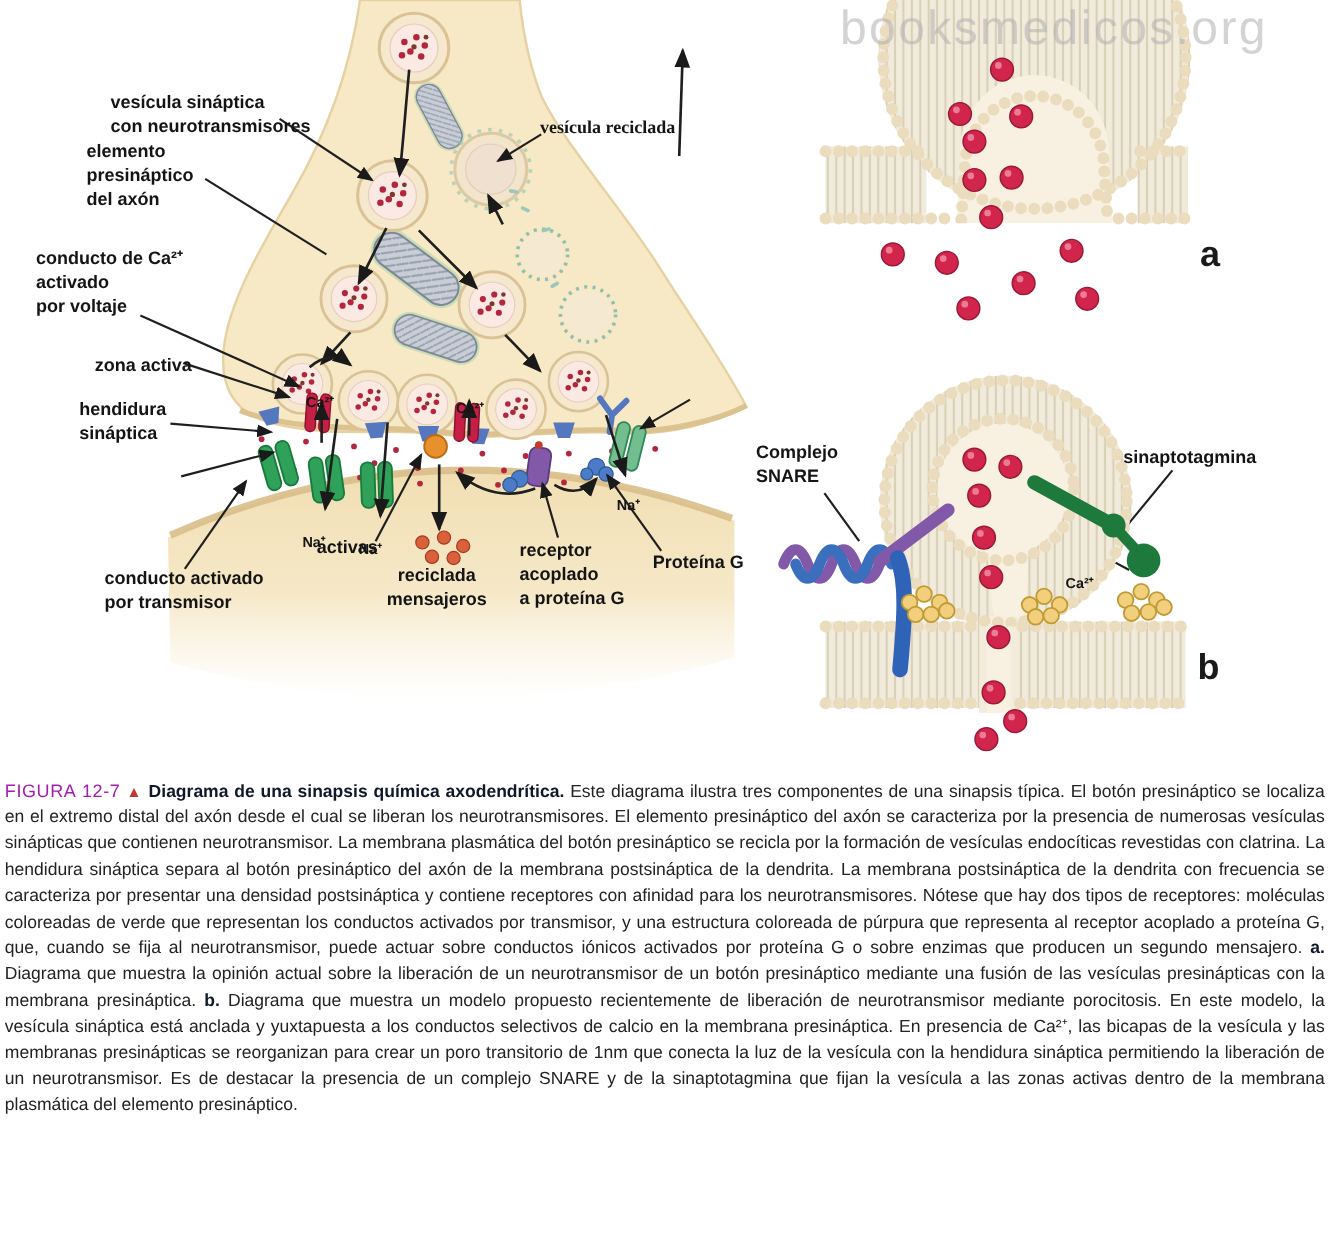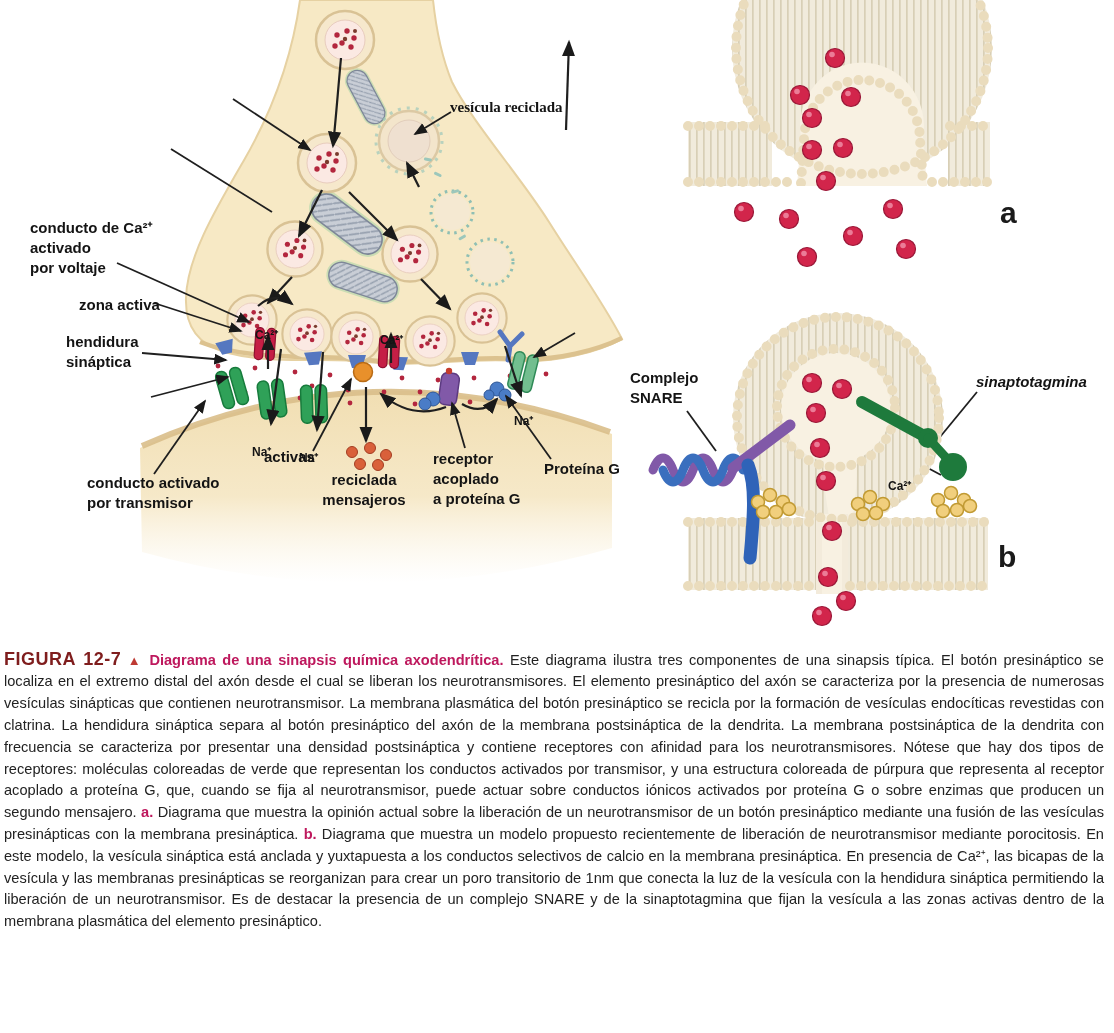--- a/index.html
+++ b/index.html
@@ -9,23 +9,23 @@
              color:rgba(175,175,175,.55);z-index:30;pointer-events:none;}
   .art{position:absolute;left:0;top:0;z-index:1;}
   .lbl{position:absolute;z-index:20;font-size:15px;font-weight:700;color:#141414;
        line-height:1.32;white-space:pre-line;}
   .lbl.center{text-align:center;}
   .ion{font-size:12px;margin-top:24px;}
   .panel-letter{position:absolute;z-index:20;font-size:30px;font-weight:700;color:#1a1a1a;}
   .caption{position:absolute;left:0;top:634px;width:1114px;box-sizing:border-box;
            padding:0 10px 0 4px;z-index:10;font-size:14.6px;line-height:21.8px;
            color:#222;text-align:justify;}
-  .caption .figlabel{color:#7f1d1d;font-weight:700;font-size:18px;letter-spacing:.5px;}
+  .caption .figlabel{color:#a21caf;font-weight:400;font-size:15px;letter-spacing:.5px;}
   .caption .tri{color:#BE3A33;font-size:13px;}
-  .caption strong{font-weight:700;color:#be185d;}
+  .caption strong{font-weight:700;color:#0f172a;}
 </style>
 </head>
 <body>
 
 <div class="stage">
 
   <svg class="art" width="1114" height="632" viewBox="0 0 1114 632">
     <defs>
       <marker id="ah" markerWidth="9" markerHeight="8" refX="6.5" refY="3" orient="auto">
         <path d="M0,0 L7.5,3 L0,6 Z" fill="#1a1a1a"></path>
@@ -339,40 +339,46 @@
           <use href="#bigdot" x="820" y="448"></use>
         <use href="#bigdot" x="826" y="481"></use>
           <use href="#bigdot" x="832" y="531"></use>
         <use href="#bigdot" x="828" y="577"></use>
           <use href="#bigdot" x="846" y="601"></use>
         <use href="#bigdot" x="822" y="616"></use>
       </g>
     </g>
   </svg>
 
-
+  <div class="watermark">booksmedicos.org</div>
+
+  <div class="lbl" style="left:92px;top:76px;">vesícula sináptica
+con neurotransmisores</div>
   <div class="lbl" style="left:450px;top:98px;font-family:Liberation Serif, serif;">vesícula reciclada</div>
-  <div class="lbl" style="left:30px;top:218px;">conducto de Ca²⁺
+  <div class="lbl" style="left:72px;top:117px;">elemento
+presináptico
+del axón</div>
+  <div class="lbl" style="left:30px;top:206px;">conducto de Ca²⁺
 activado
 por voltaje</div>
   <div class="lbl" style="left:79px;top:295px;">zona activa</div>
   <div class="lbl" style="left:66px;top:332px;">hendidura
 sináptica</div>
   <div class="lbl" style="left:87px;top:473px;">conducto activado
 por transmisor</div>
   <div class="lbl" style="left:264px;top:447px;">activas</div>
   <div class="lbl center" style="left:312px;top:470px;width:104px;">reciclada
 mensajeros</div>
   <div class="lbl" style="left:433px;top:449px;">receptor
 acoplado
 a proteína G</div>
   <div class="lbl" style="left:544px;top:459px;">Proteína G</div>
   <div class="lbl" style="left:630px;top:368px;">Complejo
 SNARE</div>
-  <div class="lbl" style="left:976px;top:372px;font-style:italic;">sinaptotagmina</div>
+  <div class="lbl" style="left:936px;top:372px;">sinaptotagmina</div>
   <div class="lbl ion" style="left:255px;top:304px;">Ca²⁺</div>
   <div class="lbl ion" style="left:380px;top:309px;">Ca²⁺</div>
   <div class="lbl ion" style="left:888px;top:455px;">Ca²⁺</div>
   <div class="lbl ion" style="left:252px;top:421px;">Na⁺</div>
   <div class="lbl ion" style="left:299px;top:427px;">Na⁺</div>
   <div class="lbl ion" style="left:514px;top:390px;">Na⁺</div>
 
   <div class="panel-letter" style="left:1000px;top:196px;">a</div>
   <div class="panel-letter" style="left:998px;top:540px;">b</div>
 

